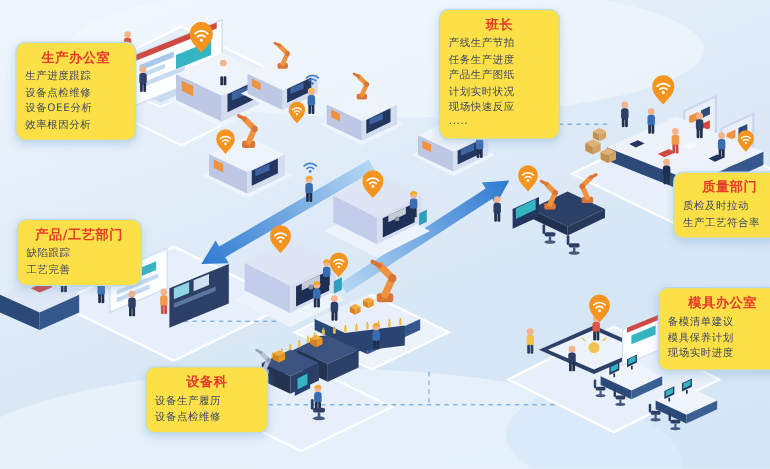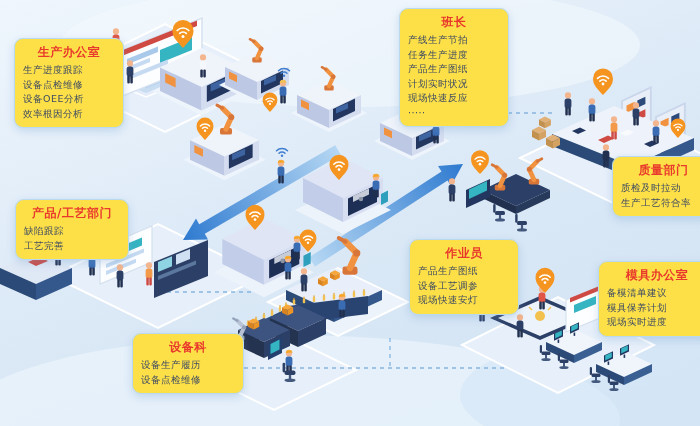--- a/index.html
+++ b/index.html
@@ -373,26 +373,20 @@
   <div class="callout-item">质检及时拉动</div>
   <div class="callout-item">生产工艺符合率</div>
 </div>
 
 <div class="callout" style="left:3px;top:199px;width:96px;margin-left:12px;">
   <div class="callout-title">产品/工艺部门</div>
   <div class="callout-item">缺陷跟踪</div>
   <div class="callout-item">工艺完善</div>
 </div>
 
-<div class="callout" style="left:409px;top:239px;width:92px;">
-  <div class="callout-title">作业员</div>
-  <div class="callout-item">产品生产图纸</div>
-  <div class="callout-item">设备工艺调参</div>
-  <div class="callout-item">现场快速安灯</div>
-</div>
 
 <div class="callout" style="left:574px;top:261px;width:100px;margin-left:24px;">
   <div class="callout-title">模具办公室</div>
   <div class="callout-item">备模清单建议</div>
   <div class="callout-item">模具保养计划</div>
   <div class="callout-item">现场实时进度</div>
 </div>
 
 <div class="callout" style="left:132px;top:333px;width:94px;">
   <div class="callout-title">设备科</div>

